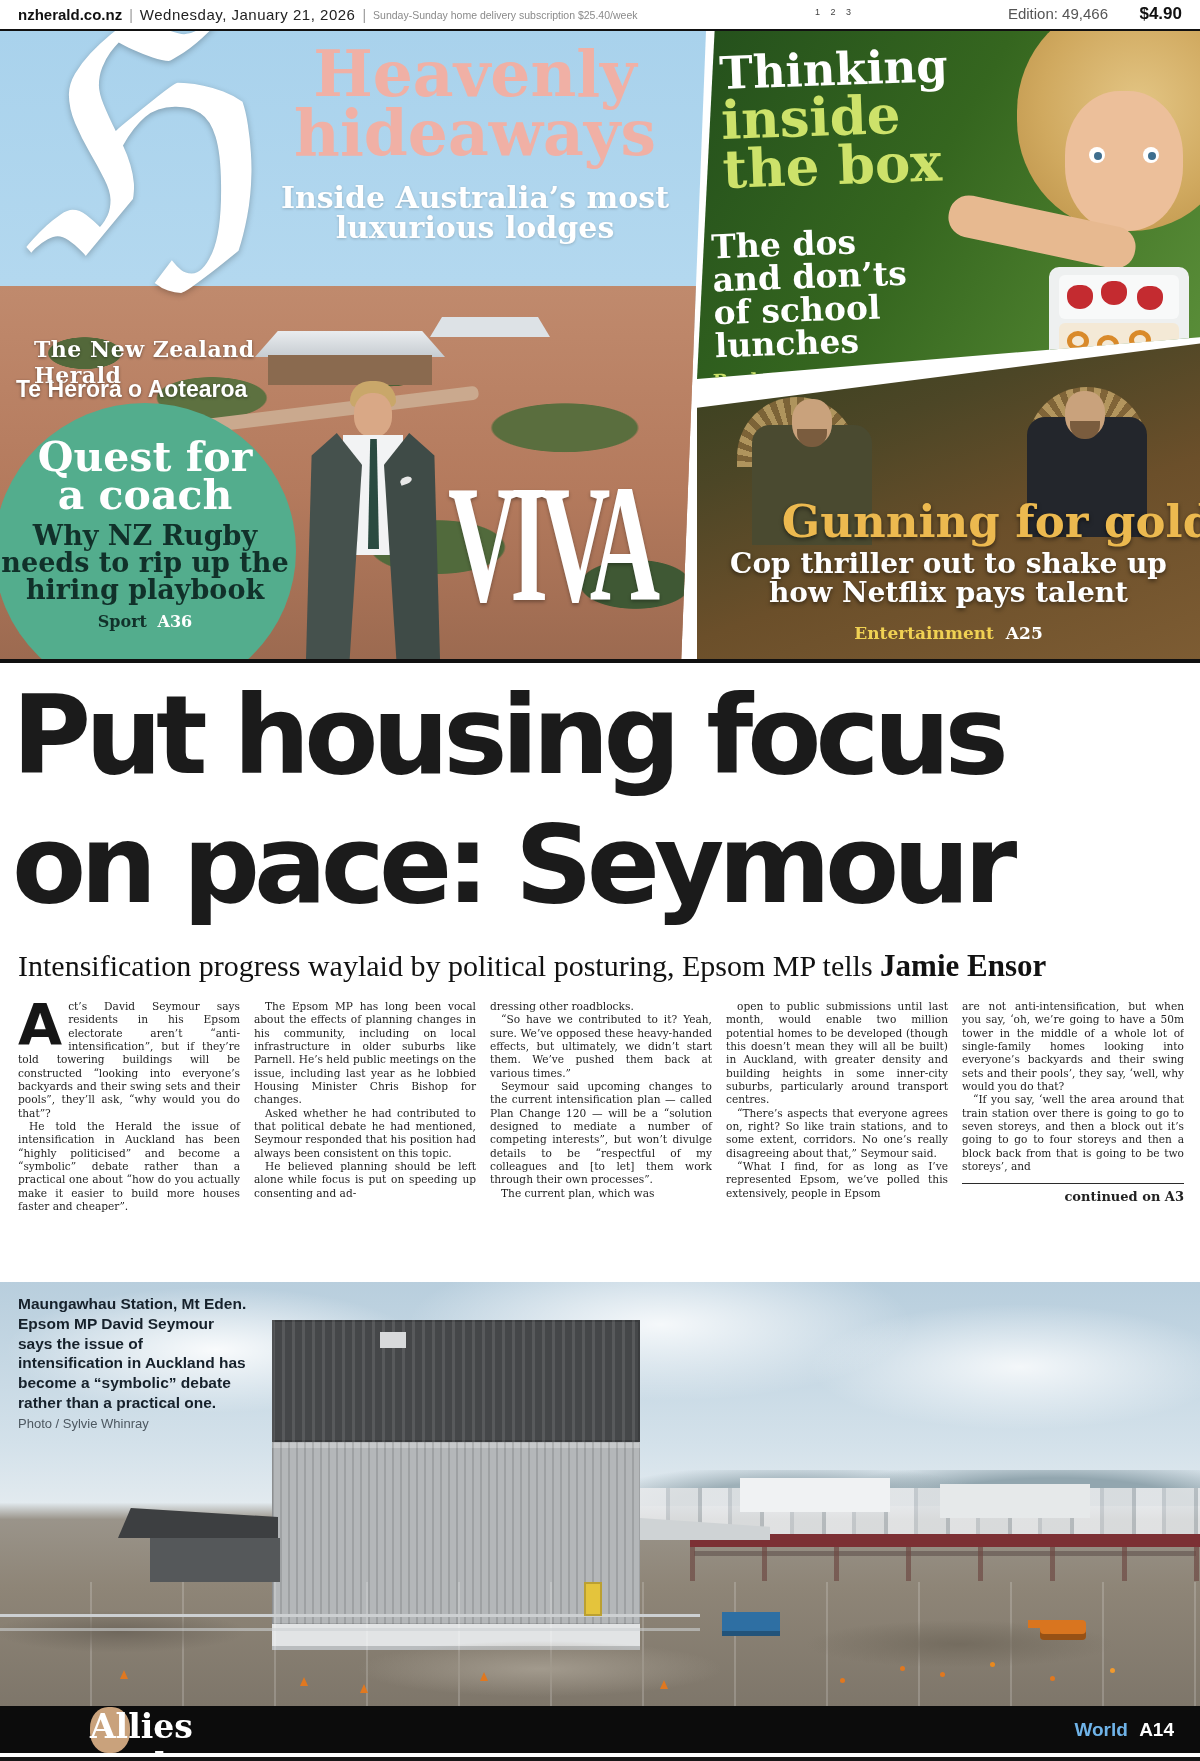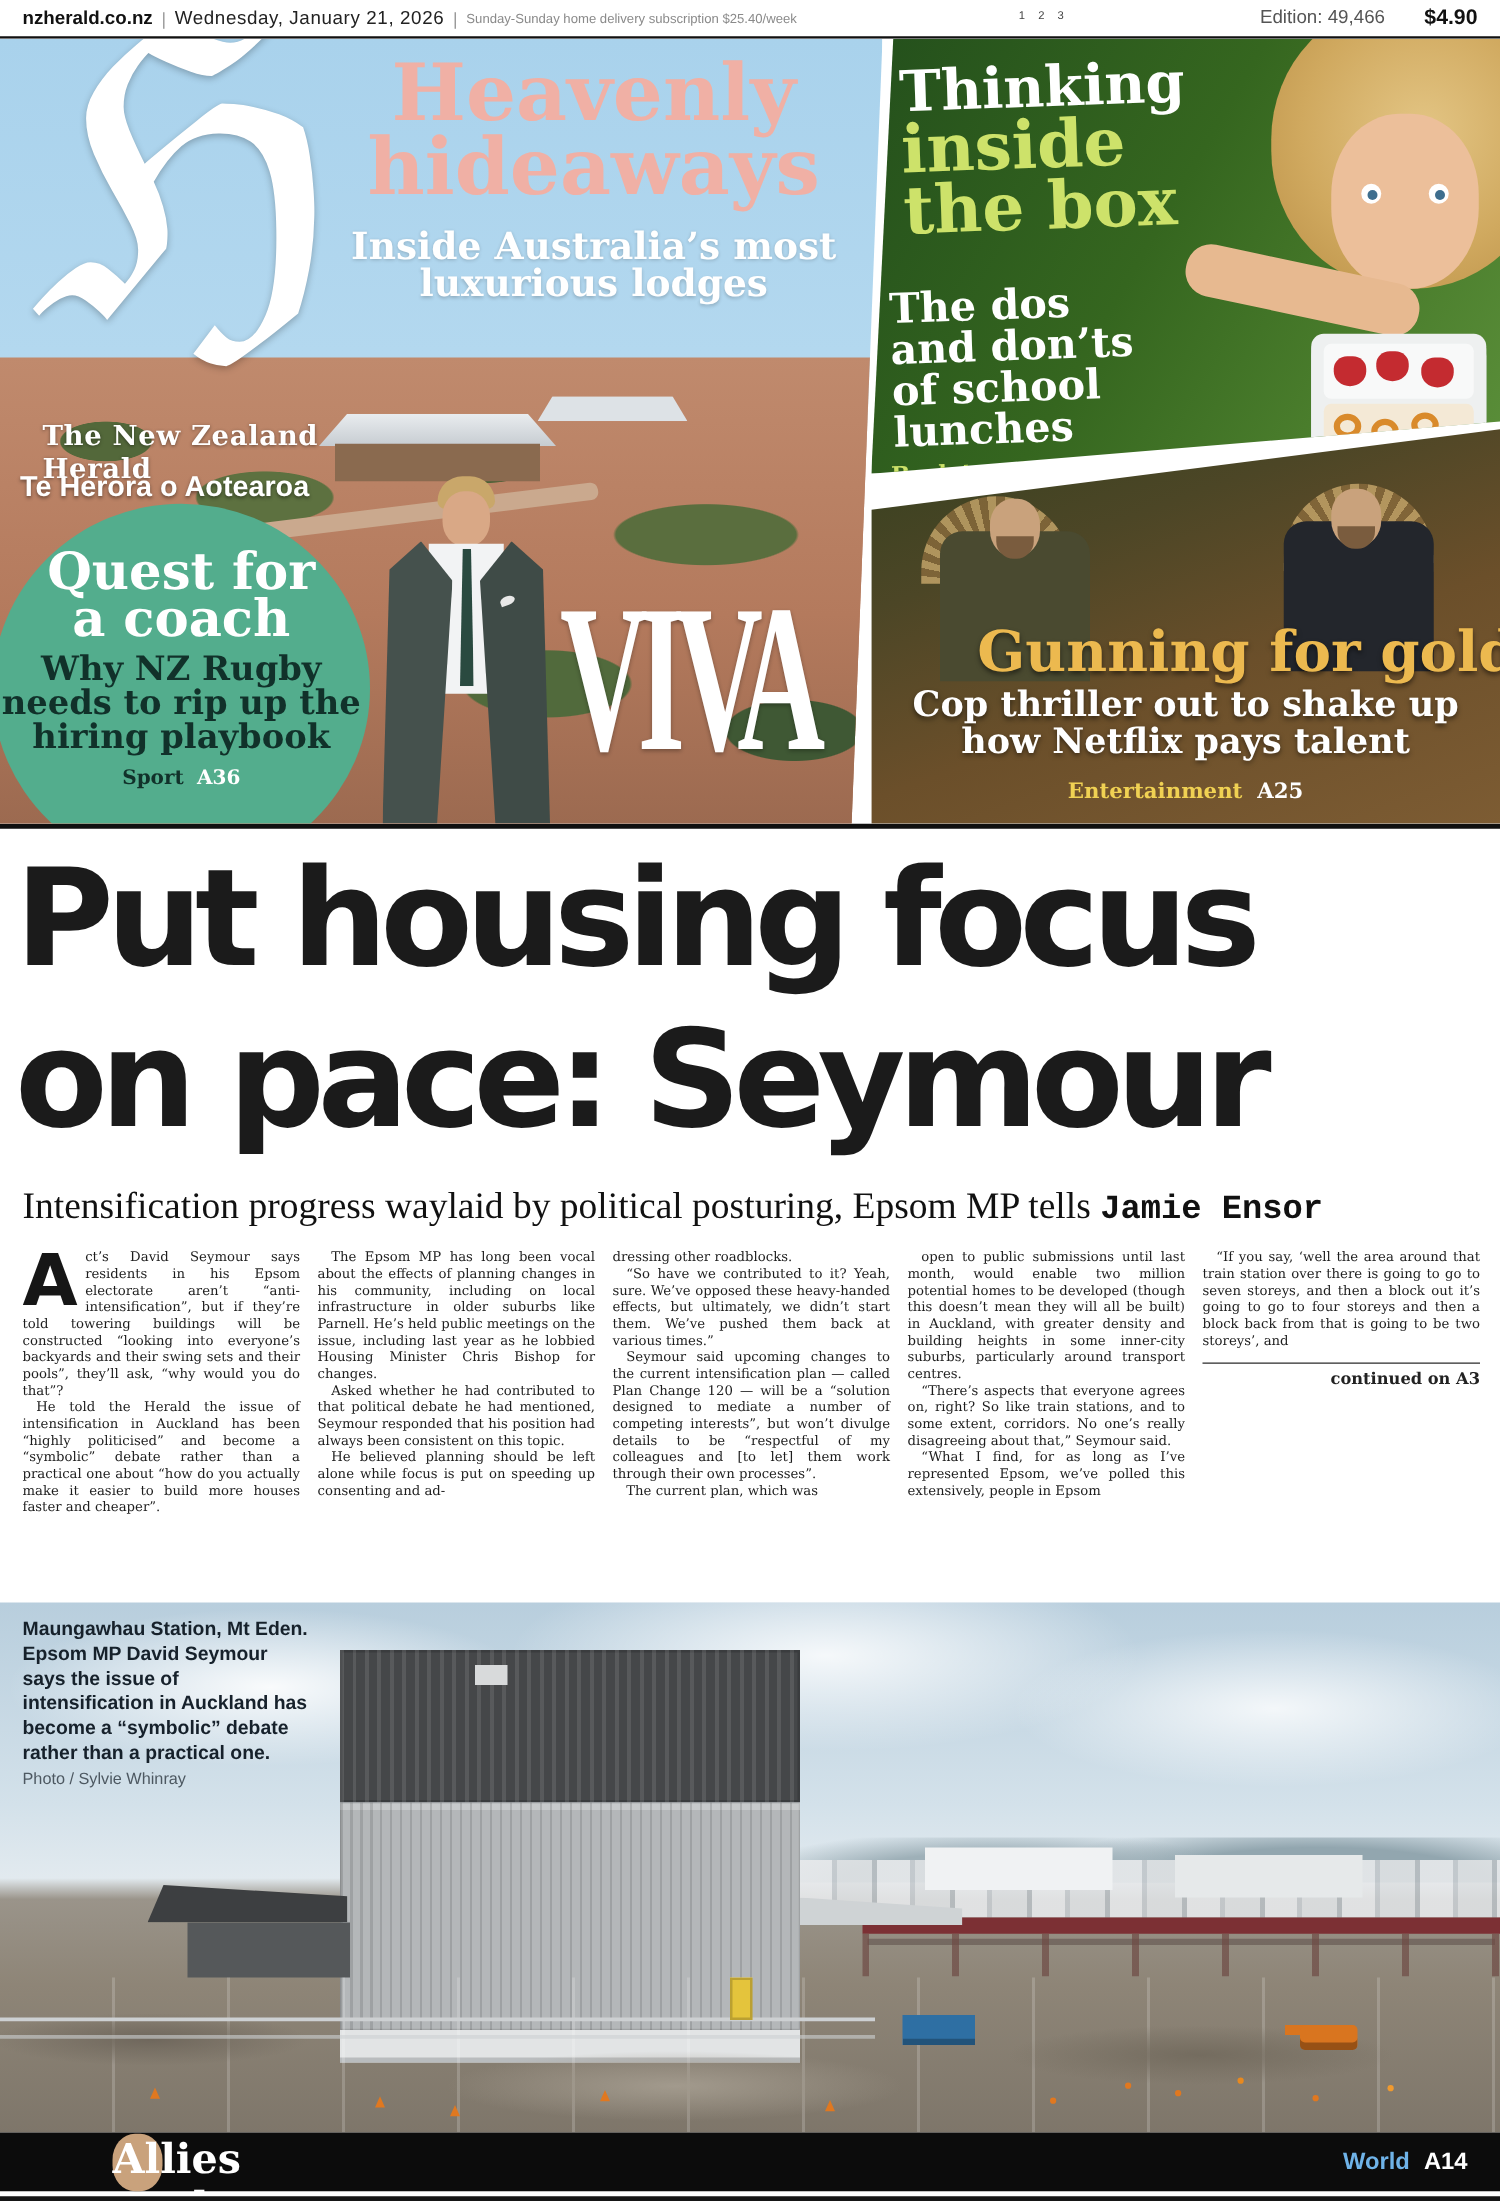--- a/index.html
+++ b/index.html
@@ -96,21 +96,21 @@
   .gun-title{left:0;top:158px;width:602px;text-align:center;color:#ecb94f;font-size:45px;
              text-shadow:0 2px 4px rgba(0,0,0,.5);}
   .gun-sub{left:0;top:212px;width:503px;text-align:center;color:#fff;font-size:28px;line-height:1.05;
            text-shadow:0 2px 4px rgba(0,0,0,.5);}
   .gun-kick{left:0;top:286px;width:503px;text-align:center;font-size:17px;}
   .gun-kick .k{color:#f0d153;} .gun-kick .p{color:#fff;margin-left:6px;}
   
   .headline{left:12px;top:672px;width:1180px;color:#1b1b1b;font-family:"DejaVu Sans",sans-serif;
             font-weight:bold;font-size:108px;line-height:1.19;letter-spacing:-6px;}
   .standfirst{left:18px;top:948px;width:1170px;font-family:"Liberation Serif",serif;font-size:30px;color:#111;}
-  .standfirst b{font-family:Liberation Mono, monospace;font-size:27px;}
+  .standfirst b{font-family:Liberation Serif, serif;font-size:31px;}
   .body{left:18px;top:1000px;width:1166px;height:276px;display:flex;gap:14px;overflow:hidden;}
   .col{flex:1 1 0;font-family:"DejaVu Serif",serif;font-size:10.6px;line-height:1.26;color:#1d1d1d;
        text-align:justify;}
   .col p{margin:0;text-indent:11px;}
   .col p.no-indent{text-indent:0;}
   .dropcap{float:left;font-family:"DejaVu Sans",sans-serif;font-weight:bold;font-size:57px;line-height:.82;
            padding:2px 6px 0 0;color:#161616;}
   .continued{border-top:1.5px solid #2b2b2b;margin-top:10px;padding-top:5px;text-align:right;
              font-family:"DejaVu Serif",serif;font-weight:bold;font-size:13px;color:#222;}
   
@@ -312,20 +312,21 @@
         <p>“So have we contributed to it? Yeah, sure. We’ve opposed these heavy-handed effects, but ultimately, we didn’t start them. We’ve pushed them back at various times.”</p>
         <p>Seymour said upcoming changes to the current intensification plan — called Plan Change 120 — will be a “solution designed to mediate a number of competing interests”, but won’t divulge details to be “respectful of my colleagues and [to let] them work through their own processes”.</p>
         <p>The current plan, which was</p>
       </div>
       <div class="col">
         <p>open to public submissions until last month, would enable two million potential homes to be developed (though this doesn’t mean they will all be built) in Auckland, with greater density and building heights in some inner-city suburbs, particularly around transport centres.</p>
         <p>“There’s aspects that everyone agrees on, right? So like train stations, and to some extent, corridors. No one’s really disagreeing about that,” Seymour said.</p>
         <p>“What I find, for as long as I’ve represented Epsom, we’ve polled this extensively, people in Epsom</p>
       </div>
       <div class="col">
+        <p class="no-indent">are not anti-intensification, but when you say, ‘oh, we’re going to have a 50m tower in the middle of a whole lot of single-family homes looking into everyone’s backyards and their swing sets and their pools’, they say, ‘well, why would you do that?</p>
         <p>“If you say, ‘well the area around that train station over there is going to go to seven storeys, and then a block out it’s going to go to four storeys and then a block back from that is going to be two storeys’, and</p>
         <div class="continued">continued on A3</div>
       </div>
     </div>
 
   <div class="abs photo">
     <div class="abs hills"></div>
     <div class="abs midrow"></div>
     <div class="abs whitebldg"></div>
     <div class="abs bridge"></div>

